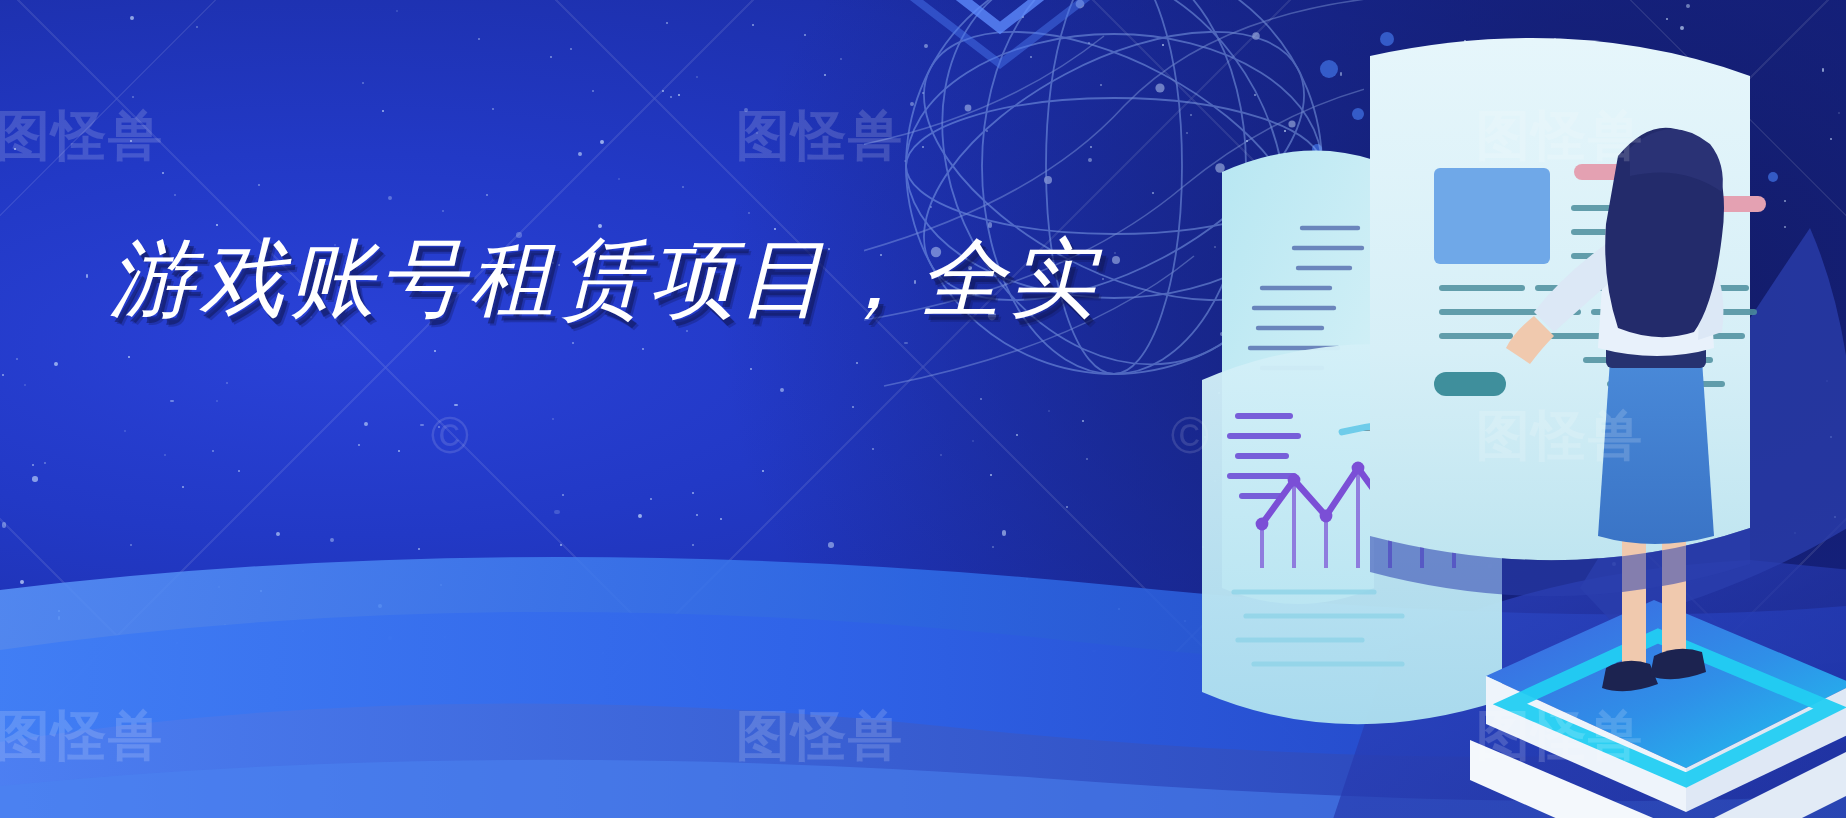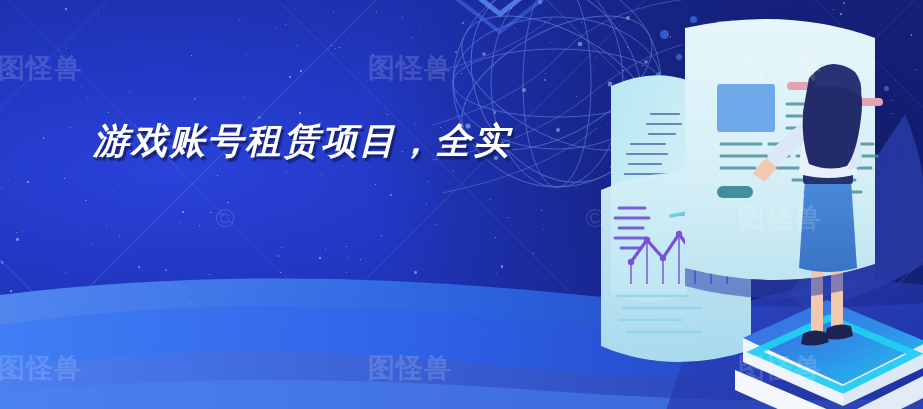--- a/index.html
+++ b/index.html
@@ -60,23 +60,23 @@
 
   
   .headline{
     position:absolute;
     left:0;top:112px;width:600px;
     text-align:center;
     z-index:8;
   }
   .headline .line{
     color:#ffffff;
-    font-weight:bold;
+    font-weight:normal;
     font-style:italic;
-    font-size:36px;
+    font-size:43px;
     line-height:57px;
     letter-spacing:2px;
     white-space:nowrap;
     text-shadow:
        2px 3px 0 rgba(16,24,90,.55),
        3px 4px 0 rgba(16,24,90,.30);
   }
   .headline .l1{padding-left:4px;}
   .headline .l2{padding-left:4px;}
   .headline .l3{padding-left:6px;}

